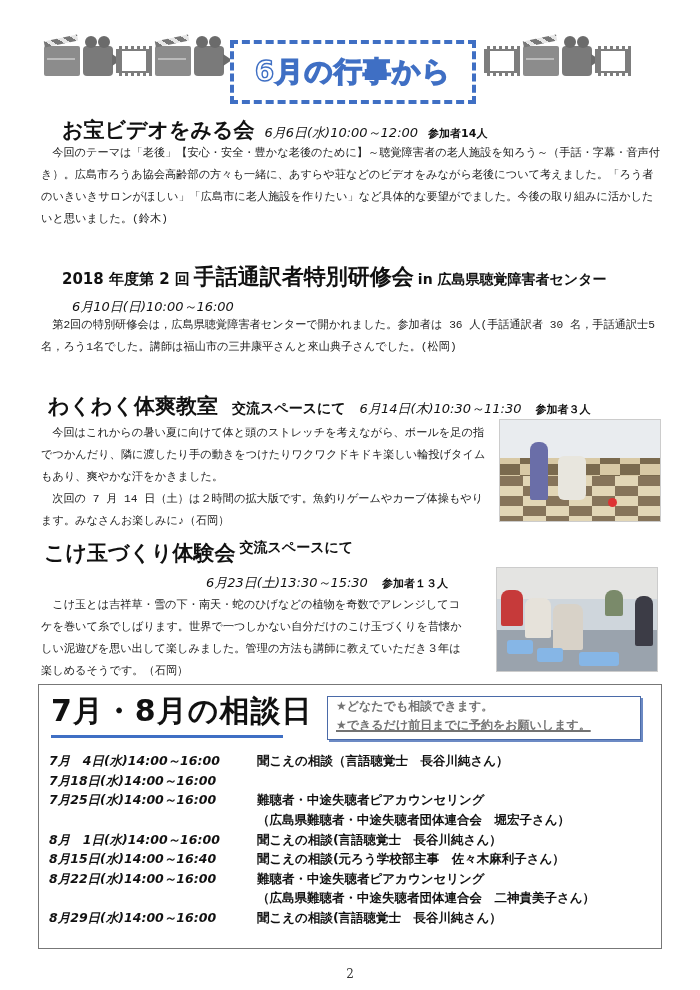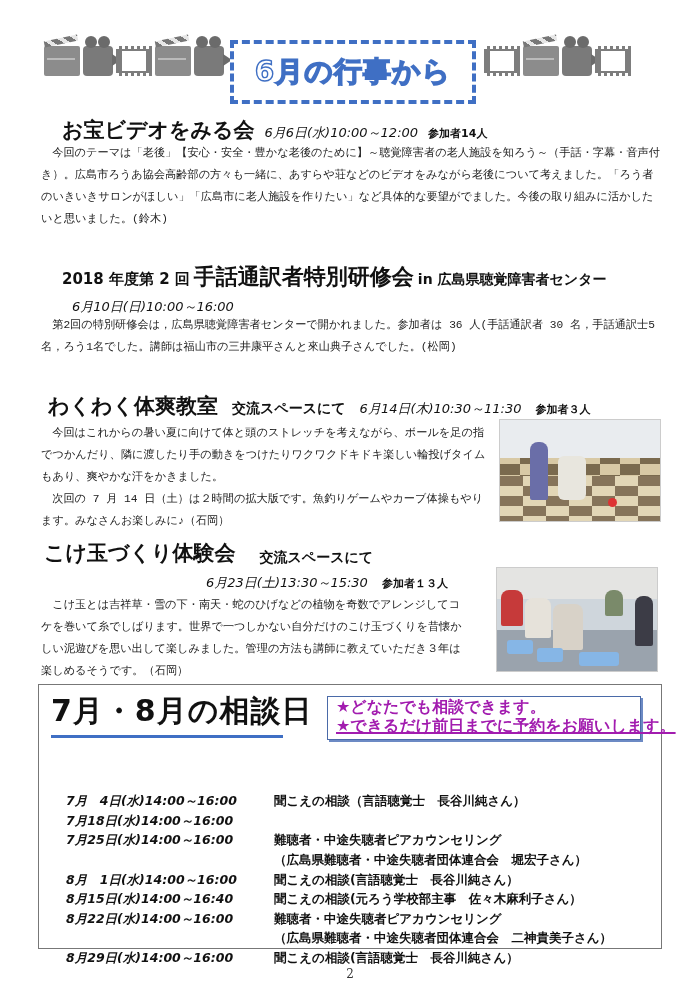--- a/index.html
+++ b/index.html
@@ -49,23 +49,23 @@
   .photo2 { left: 496px; top: 567px; width: 160px; height: 103px;
             background: linear-gradient(180deg, #e4e4e2 0 30%, #cfd6dc 30% 60%, #9aa3ad 60%); }
   .photo2 .pp { position:absolute; border-radius: 8px 8px 2px 2px; }
   .photo2 .chair { position:absolute; background:#86b6e6; border-radius:3px; }
 
   
   .consult { left: 38px; top: 684px; width: 622px; height: 263px; border: 1px solid #777; }
   .consult-title { left: 12px; top: 6px; font-size: 30px; font-weight: bold; letter-spacing: 1px; }
   .consult-underline { left: 12px; top: 50px; width: 232px; height: 3px; background: #3f6fc4; }
   .notice { left: 288px; top: 11px; width: 312px; height: 42px; border: 1px solid #4a6aa8; box-shadow: 2px 2px 0 #6c8ac4; }
-  .notice-line { font-size: 16px; font-weight: bold; color: #a21caf; padding-left: 8px; line-height: 19px; white-space: nowrap; }
+  .notice-line { font-size: 12px; font-weight: bold; color: #737373; padding-left: 8px; line-height: 19px; white-space: nowrap; }
   .notice-line.u { text-decoration: underline; text-decoration-thickness: 2px; }
-  .sched { left: 27px; top: 67px; width: 590px; margin-top: 40px; }
+  .sched { left: 10px; top: 67px; width: 590px; }
   .row { display: flex; height: 19.6px; align-items: center; font-weight: bold; font-size: 12.5px; white-space: nowrap; }
   .row .dt { width: 208px; font-style: italic; }
   .row .desc { font-style: normal; }
   .page-no { left: 0; top: 967px; width: 700px; text-align: center; font-family: "DejaVu Serif", serif; font-size: 12px; color: #333; }
 </style>
 </head>
 <body>
 
 <div class="abs banner">
   <div class="deco-row" style="left:4px;">
@@ -111,21 +111,21 @@
   <p class="para indent" style="margin:0;">今回はこれからの暑い夏に向けて体と頭のストレッチを考えながら、ボールを足の指でつかんだり、隣に渡したり手の動きをつけたりワクワクドキドキ楽しい輪投げタイムもあり、爽やかな汗をかきました。</p>
   <p class="para indent" style="margin:0;">次回の 7 月 14 日（土）は２時間の拡大版です。魚釣りゲームやカーブ体操もやります。みなさんお楽しみに♪（石岡）</p>
 </div>
 <div class="abs photo photo1">
   <div class="floor"></div>
   <div class="p1"></div>
     <div class="p2"></div>
     <div class="ball"></div>
 </div>
 
-<div class="abs" style="left:44px; top:539px; display:flex; align-items:flex-end; gap:24px; white-space:nowrap;">
+<div class="abs" style="left:44px; top:539px; display:flex; align-items:flex-start; gap:4px; white-space:nowrap;">
   <span class="h-big">こけ玉づくり体験会</span>
   <span class="h-mid">交流スペースにて</span>
 </div>
 <div class="abs" style="left:206px; top:574px; display:flex; align-items:baseline; gap:14px; white-space:nowrap;">
   <span class="meta">6月23日(土)13:30～15:30</span>
   <span class="meta-s">参加者１３人</span>
 </div>
 <p class="abs para indent" style="left:41px; top:594px; width:430px; margin:0;">こけ玉とは吉祥草・雪の下・南天・蛇のひげなどの植物を奇数でアレンジしてコケを巻いて糸でしばります。世界で一つしかない自分だけのこけ玉づくりを昔懐かしい泥遊びを思い出して楽しみました。管理の方法も講師に教えていただき３年は楽しめるそうです。（石岡）</p>
 <div class="abs photo photo2">
   <div class="pp" style="left:4px; top:22px; width:22px; height:36px; background:#c63a3a;"></div>

